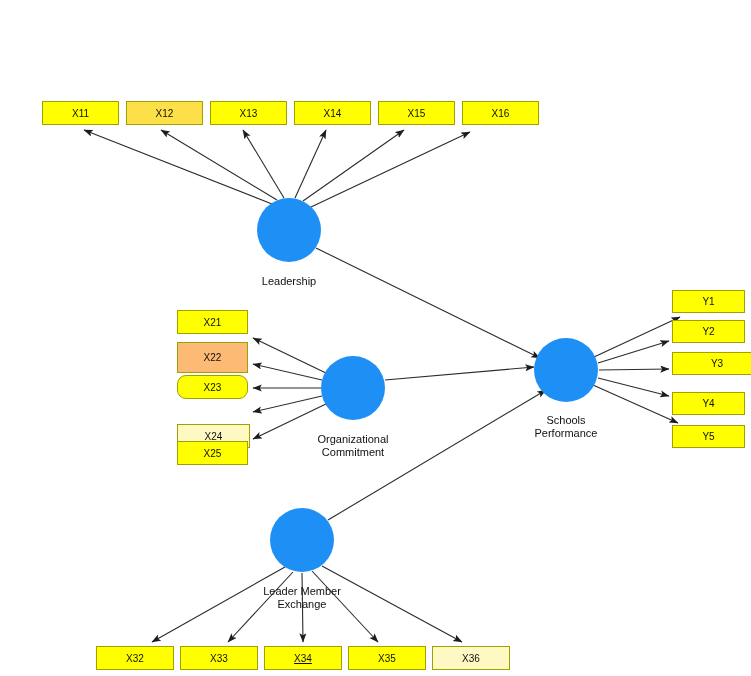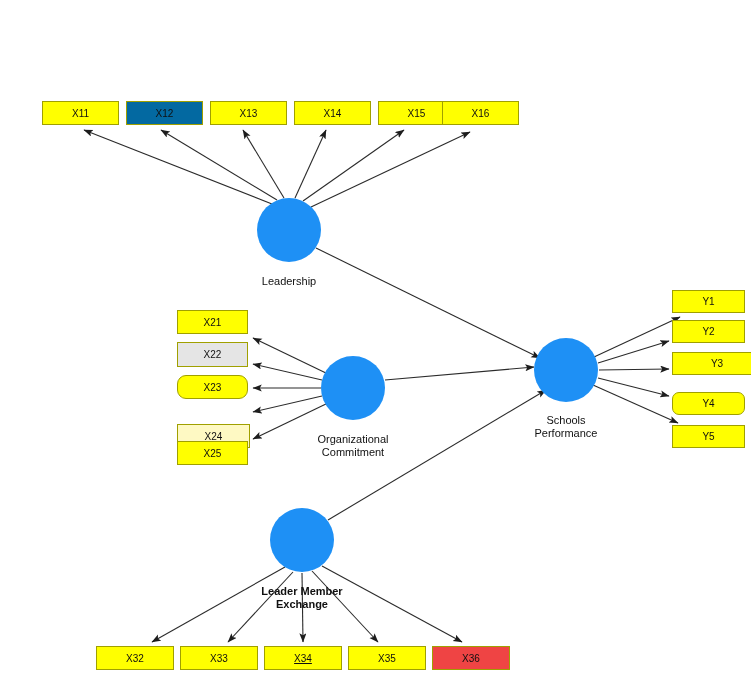--- a/index.html
+++ b/index.html
@@ -96,40 +96,40 @@
   <div id="latent-layer">
       <div class="latent" style="left: 257px; top: 198px; width: 64px; height: 64px; background: rgb(30, 144, 245);"></div>
       <div class="latent-label" style="left: 249px; top: 275px; width: 80px; color: rgb(16, 16, 16);">Leadership</div>
       <div class="latent" style="left: 321px; top: 356px; width: 64px; height: 64px; background: rgb(30, 144, 245);"></div>
       <div class="latent-label" style="left: 300px; top: 433px; width: 106px; color: rgb(16, 16, 16);">Organizational
 Commitment</div>
       <div class="latent" style="left: 534px; top: 338px; width: 64px; height: 64px; background: rgb(30, 144, 245);"></div>
       <div class="latent-label" style="left: 513px; top: 414px; width: 106px; color: rgb(16, 16, 16);">Schools
 Performance</div>
       <div class="latent" style="left: 270px; top: 508px; width: 64px; height: 64px; background: rgb(30, 144, 245);"></div>
-      <div class="latent-label" style="left: 247px; top: 585px; width: 110px; color: rgb(16, 16, 16); font-weight: bold;">Leader Member
+      <div class="latent-label" style="left: 247px; top: 585px; width: 110px; color: rgb(16, 16, 16);">Leader Member
 Exchange</div>
     </div>
   <div id="indicator-layer">
       <div class="ind-box" style="left: 42px; top: 101px; width: 77px; height: 24px; background: rgb(255, 255, 0); border-color: rgb(160, 160, 0); color: rgb(16, 16, 16);">X11</div>
-      <div class="ind-box" style="left: 126px; top: 101px; width: 77px; height: 24px; background: #0369a1; border-color: rgb(160, 160, 0); color: rgb(16, 16, 16);">X12</div>
+      <div class="ind-box" style="left: 126px; top: 101px; width: 77px; height: 24px; background: #fde047; border-color: rgb(160, 160, 0); color: rgb(16, 16, 16);">X12</div>
       <div class="ind-box" style="left: 210px; top: 101px; width: 77px; height: 24px; background: rgb(255, 255, 0); border-color: rgb(160, 160, 0); color: rgb(16, 16, 16);">X13</div>
       <div class="ind-box" style="left: 294px; top: 101px; width: 77px; height: 24px; background: rgb(255, 255, 0); border-color: rgb(160, 160, 0); color: rgb(16, 16, 16);">X14</div>
       <div class="ind-box" style="left: 378px; top: 101px; width: 77px; height: 24px; background: rgb(255, 255, 0); border-color: rgb(160, 160, 0); color: rgb(16, 16, 16);">X15</div>
-      <div class="ind-box" style="left: 442px; top: 101px; width: 77px; height: 24px; background: rgb(255, 255, 0); border-color: rgb(160, 160, 0); color: rgb(16, 16, 16);">X16</div>
+      <div class="ind-box" style="left: 462px; top: 101px; width: 77px; height: 24px; background: rgb(255, 255, 0); border-color: rgb(160, 160, 0); color: rgb(16, 16, 16);">X16</div>
       <div class="ind-box" style="left: 177px; top: 310px; width: 71px; height: 24px; background: rgb(255, 255, 0); border-color: rgb(160, 160, 0); color: rgb(16, 16, 16);">X21</div>
-      <div class="ind-box" style="left: 177px; top: 342px; width: 71px; height: 25px; background: #e5e5e5; border-color: rgb(160, 160, 0); color: rgb(16, 16, 16);">X22</div>
+      <div class="ind-box" style="left: 177px; top: 342px; width: 71px; height: 31px; background: #fdba74; border-color: rgb(160, 160, 0); color: rgb(16, 16, 16);">X22</div>
       <div class="ind-box" style="left: 177px; top: 375px; width: 71px; height: 24px; background: rgb(255, 255, 0); border-color: rgb(160, 160, 0); color: rgb(16, 16, 16); border-radius: 9px;">X23</div>
       <div class="ind-box" style="left: 177px; top: 424px; width: 73px; height: 24px; background: #fef9c3; border-color: rgb(160, 160, 0); color: rgb(16, 16, 16);">X24</div>
       <div class="ind-box" style="left: 177px; top: 441px; width: 71px; height: 24px; background: rgb(255, 255, 0); border-color: rgb(160, 160, 0); color: rgb(16, 16, 16);">X25</div>
       <div class="ind-box" style="left: 672px; top: 290px; width: 73px; height: 23px; background: rgb(255, 255, 0); border-color: rgb(160, 160, 0); color: rgb(16, 16, 16);">Y1</div>
       <div class="ind-box" style="left: 672px; top: 320px; width: 73px; height: 23px; background: rgb(255, 255, 0); border-color: rgb(160, 160, 0); color: rgb(16, 16, 16);">Y2</div>
       <div class="ind-box" style="left: 672px; top: 352px; width: 90px; height: 23px; background: rgb(255, 255, 0); border-color: rgb(160, 160, 0); color: rgb(16, 16, 16);">Y3</div>
-      <div class="ind-box" style="left: 672px; top: 392px; width: 73px; height: 23px; background: rgb(255, 255, 0); border-color: rgb(160, 160, 0); color: rgb(16, 16, 16); border-radius: 7px;">Y4</div>
+      <div class="ind-box" style="left: 672px; top: 392px; width: 73px; height: 23px; background: rgb(255, 255, 0); border-color: rgb(160, 160, 0); color: rgb(16, 16, 16);">Y4</div>
       <div class="ind-box" style="left: 672px; top: 425px; width: 73px; height: 23px; background: rgb(255, 255, 0); border-color: rgb(160, 160, 0); color: rgb(16, 16, 16);">Y5</div>
       <div class="ind-box" style="left: 96px; top: 646px; width: 78px; height: 24px; background: rgb(255, 255, 0); border-color: rgb(160, 160, 0); color: rgb(16, 16, 16);">X32</div>
       <div class="ind-box" style="left: 180px; top: 646px; width: 78px; height: 24px; background: rgb(255, 255, 0); border-color: rgb(160, 160, 0); color: rgb(16, 16, 16);">X33</div>
       <div class="ind-box" style="left: 264px; top: 646px; width: 78px; height: 24px; background: rgb(255, 255, 0); border-color: rgb(160, 160, 0); color: rgb(16, 16, 16); text-decoration: underline;">X34</div>
       <div class="ind-box" style="left: 348px; top: 646px; width: 78px; height: 24px; background: rgb(255, 255, 0); border-color: rgb(160, 160, 0); color: rgb(16, 16, 16);">X35</div>
-      <div class="ind-box" style="left: 432px; top: 646px; width: 78px; height: 24px; background: #ef4444; border-color: rgb(160, 160, 0); color: rgb(16, 16, 16);">X36</div>
+      <div class="ind-box" style="left: 432px; top: 646px; width: 78px; height: 24px; background: #fef9c3; border-color: rgb(160, 160, 0); color: rgb(16, 16, 16);">X36</div>
     </div>
 
 </div>
 
 </body></html>

